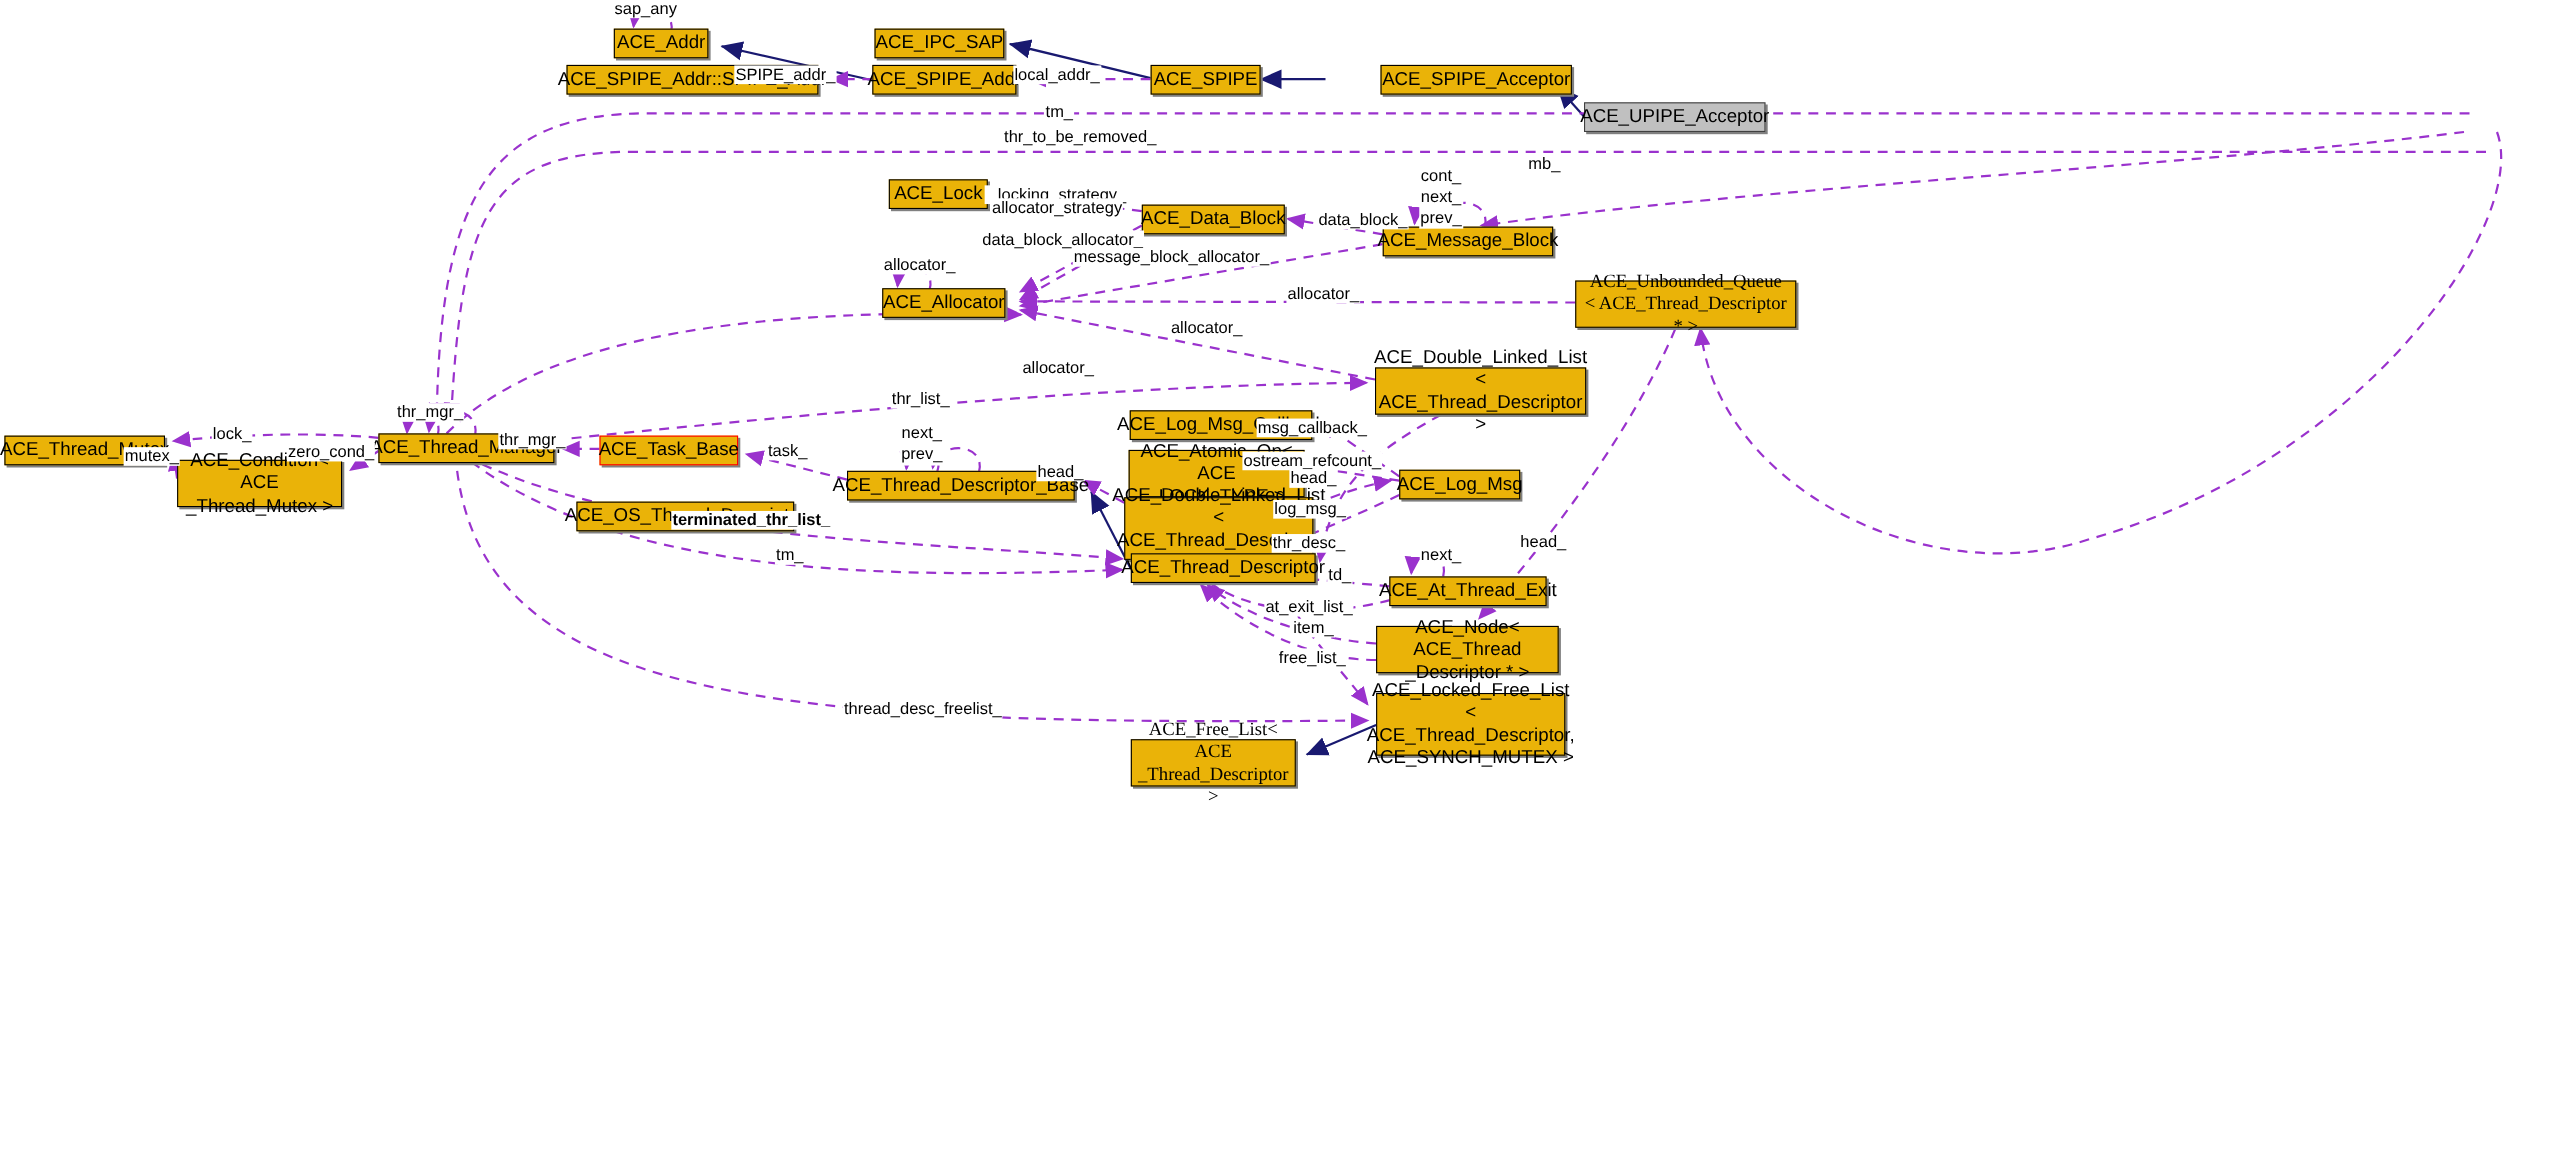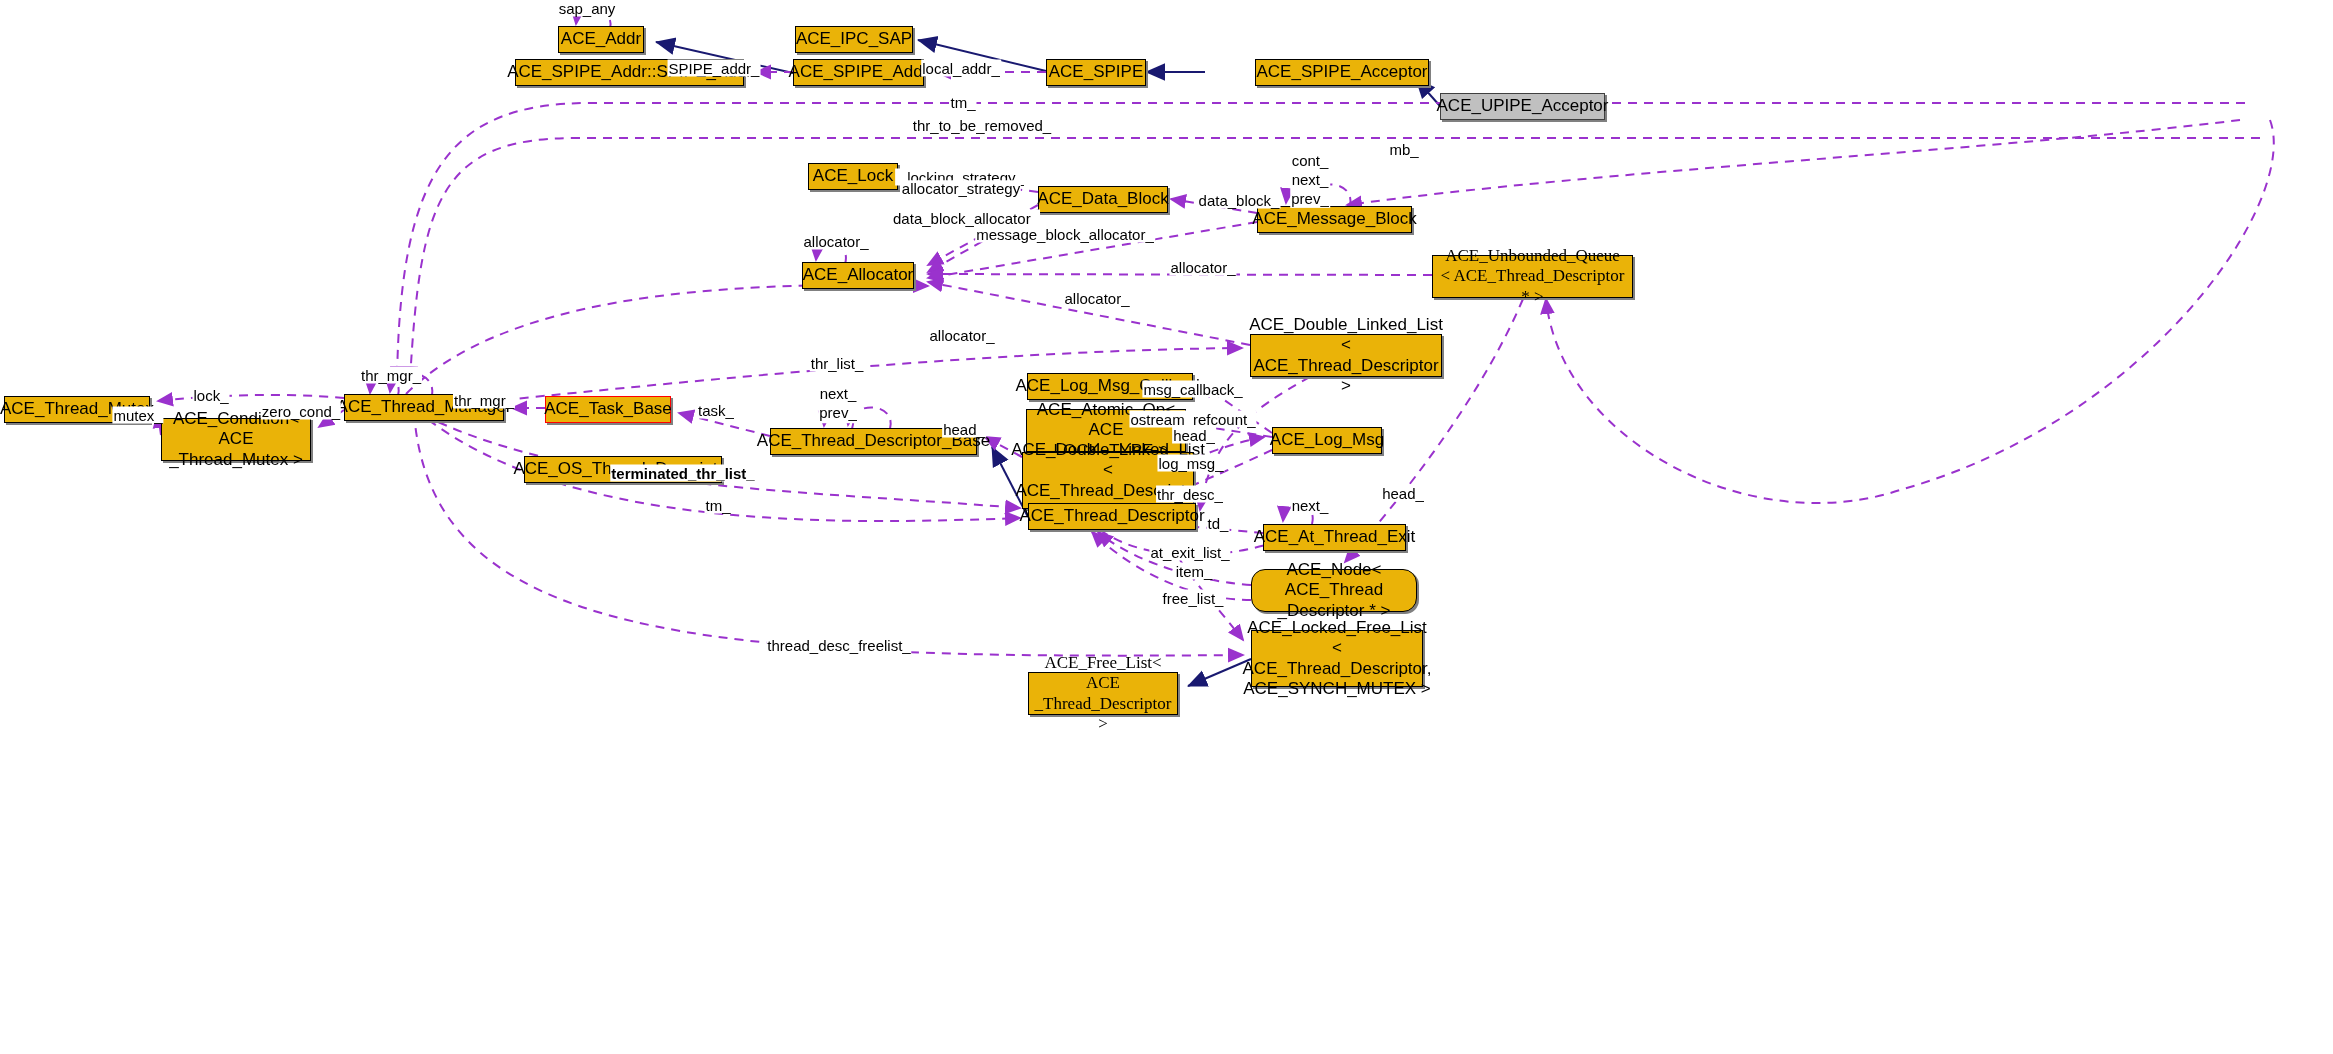--- a/index.html
+++ b/index.html
@@ -178,21 +178,21 @@
   <div class="node plain" style="left:1272px;top:427px;width:110px;height:27px;">ACE_Log_Msg</div>
   <div class="node plain" style="left:161px;top:418px;width:150px;height:43px;">ACE_Condition&lt; ACE
 _Thread_Mutex &gt;</div>
   <div class="node plain" style="left:524px;top:428px;width:198px;height:27px;margin-top:28px;">ACE_OS_Thread_Descriptor</div>
   <div class="node plain" style="left:770px;top:428px;width:207px;height:27px;">ACE_Thread_Descriptor_Base</div>
   <div class="node plain" style="left:1022px;top:452px;width:172px;height:57px;">ACE_Double_Linked_List
 &lt; ACE_Thread_Descriptor
 _Base &gt;</div>
   <div class="node plain" style="left:1028px;top:503px;width:168px;height:27px;">ACE_Thread_Descriptor</div>
   <div class="node plain" style="left:1263px;top:524px;width:143px;height:27px;">ACE_At_Thread_Exit</div>
-  <div class="node plain" style="left:1251px;top:569px;width:166px;height:43px;border-radius:14px;">ACE_Node&lt; ACE_Thread
+  <div class="node plain" style="left:1251px;top:569px;width:166px;height:43px;">ACE_Node&lt; ACE_Thread
 _Descriptor * &gt;</div>
   <div class="node plain" style="left:1251px;top:630px;width:172px;height:57px;">ACE_Locked_Free_List
 &lt; ACE_Thread_Descriptor,
 ACE_SYNCH_MUTEX &gt;</div>
   <div class="node plain" style="left:1028px;top:672px;width:150px;height:43px;font-family:Liberation Serif, serif;">ACE_Free_List&lt; ACE
 _Thread_Descriptor &gt;</div>
 
   <div class="elabel" style="left:587px;top:8px;">sap_any</div>
   <div class="elabel" style="left:714px;top:68px;">SPIPE_addr_</div>
   <div class="elabel" style="left:961px;top:68px;">local_addr_</div>

